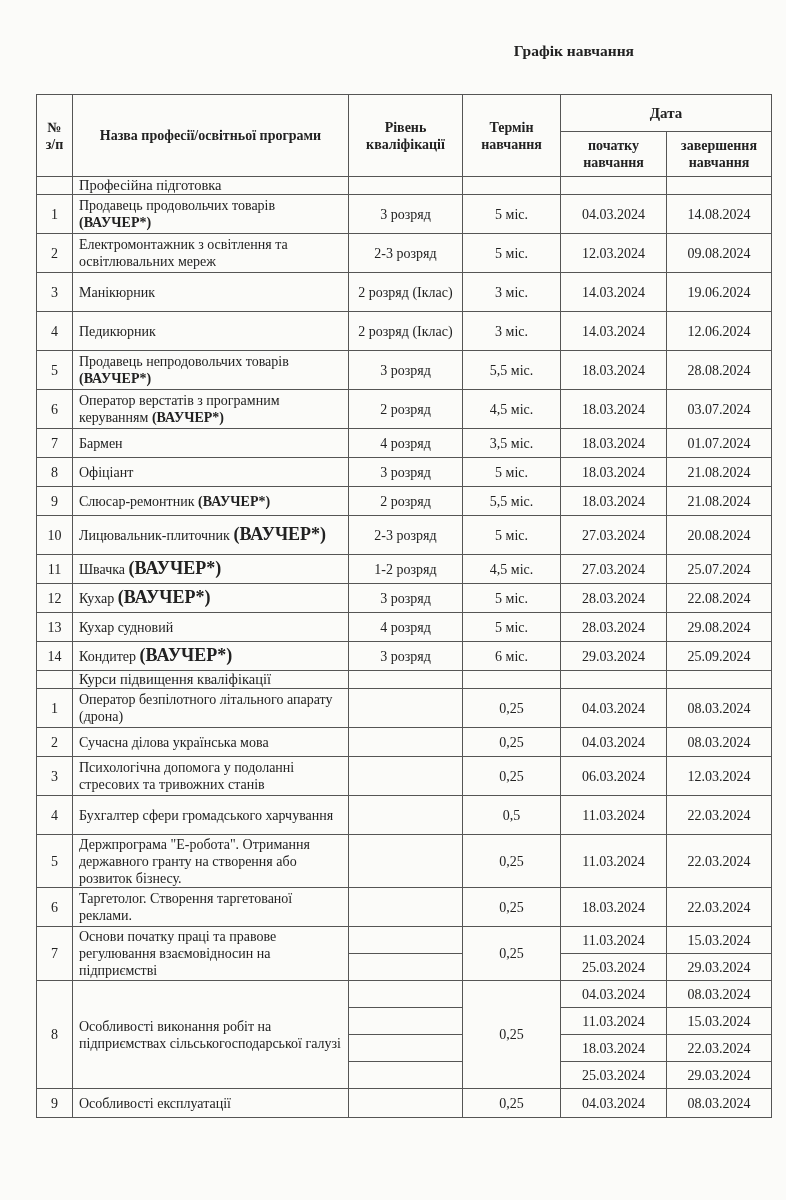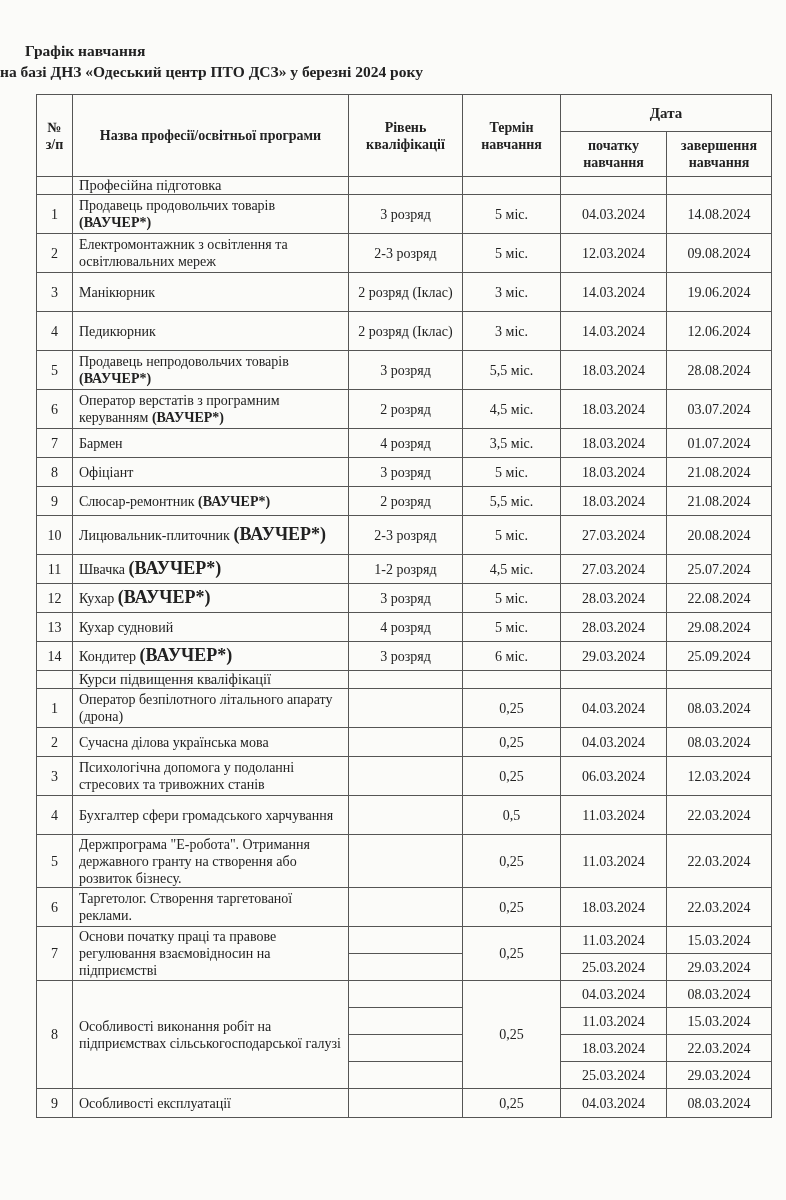--- a/index.html
+++ b/index.html
@@ -5,21 +5,21 @@
   html, body { margin: 0; padding: 0; }
   body {
     width: 786px; height: 1200px; overflow: hidden;
     background: #fbfbf9;
     font-family: "Liberation Serif", serif;
     color: #222;
     position: relative;
   }
   .title-block {
     position: absolute; left: 0; top: 40px; width: 634px;
-    text-align: left; font-weight: bold; font-size: 15.5px; line-height: 21px;
+    text-align: right; font-weight: bold; font-size: 15.5px; line-height: 21px;
   }
   .title-block .l1 { padding-left: 25px; }
   table.sched {
     position: absolute; left: 36px; top: 94px; width: 735px;
     border-collapse: collapse; table-layout: fixed;
     font-size: 14px;
   }
   table.sched td, table.sched th {
     border: 1.2px solid #555;
     padding: 0 6px;
@@ -45,21 +45,20 @@
   tr.r2 td { height: 38px; }
   tr.r1 td { height: 28px; }
   tr.r3 td { height: 52px; }
   tr.sub td { height: 26px; }
 </style>
 </head>
 <body>
 
 <div class="title-block">
   <div class="l1">Графік навчання</div>
-  <div class="l2">на базі ДНЗ «Одеський центр ПТО ДСЗ» у березні  2024 року</div>
 </div>
 
 <table class="sched">
   <colgroup>
     <col class="c-num">
       <col class="c-name">
       <col class="c-level">
       <col class="c-term">
       <col class="c-start">
       <col class="c-end">

